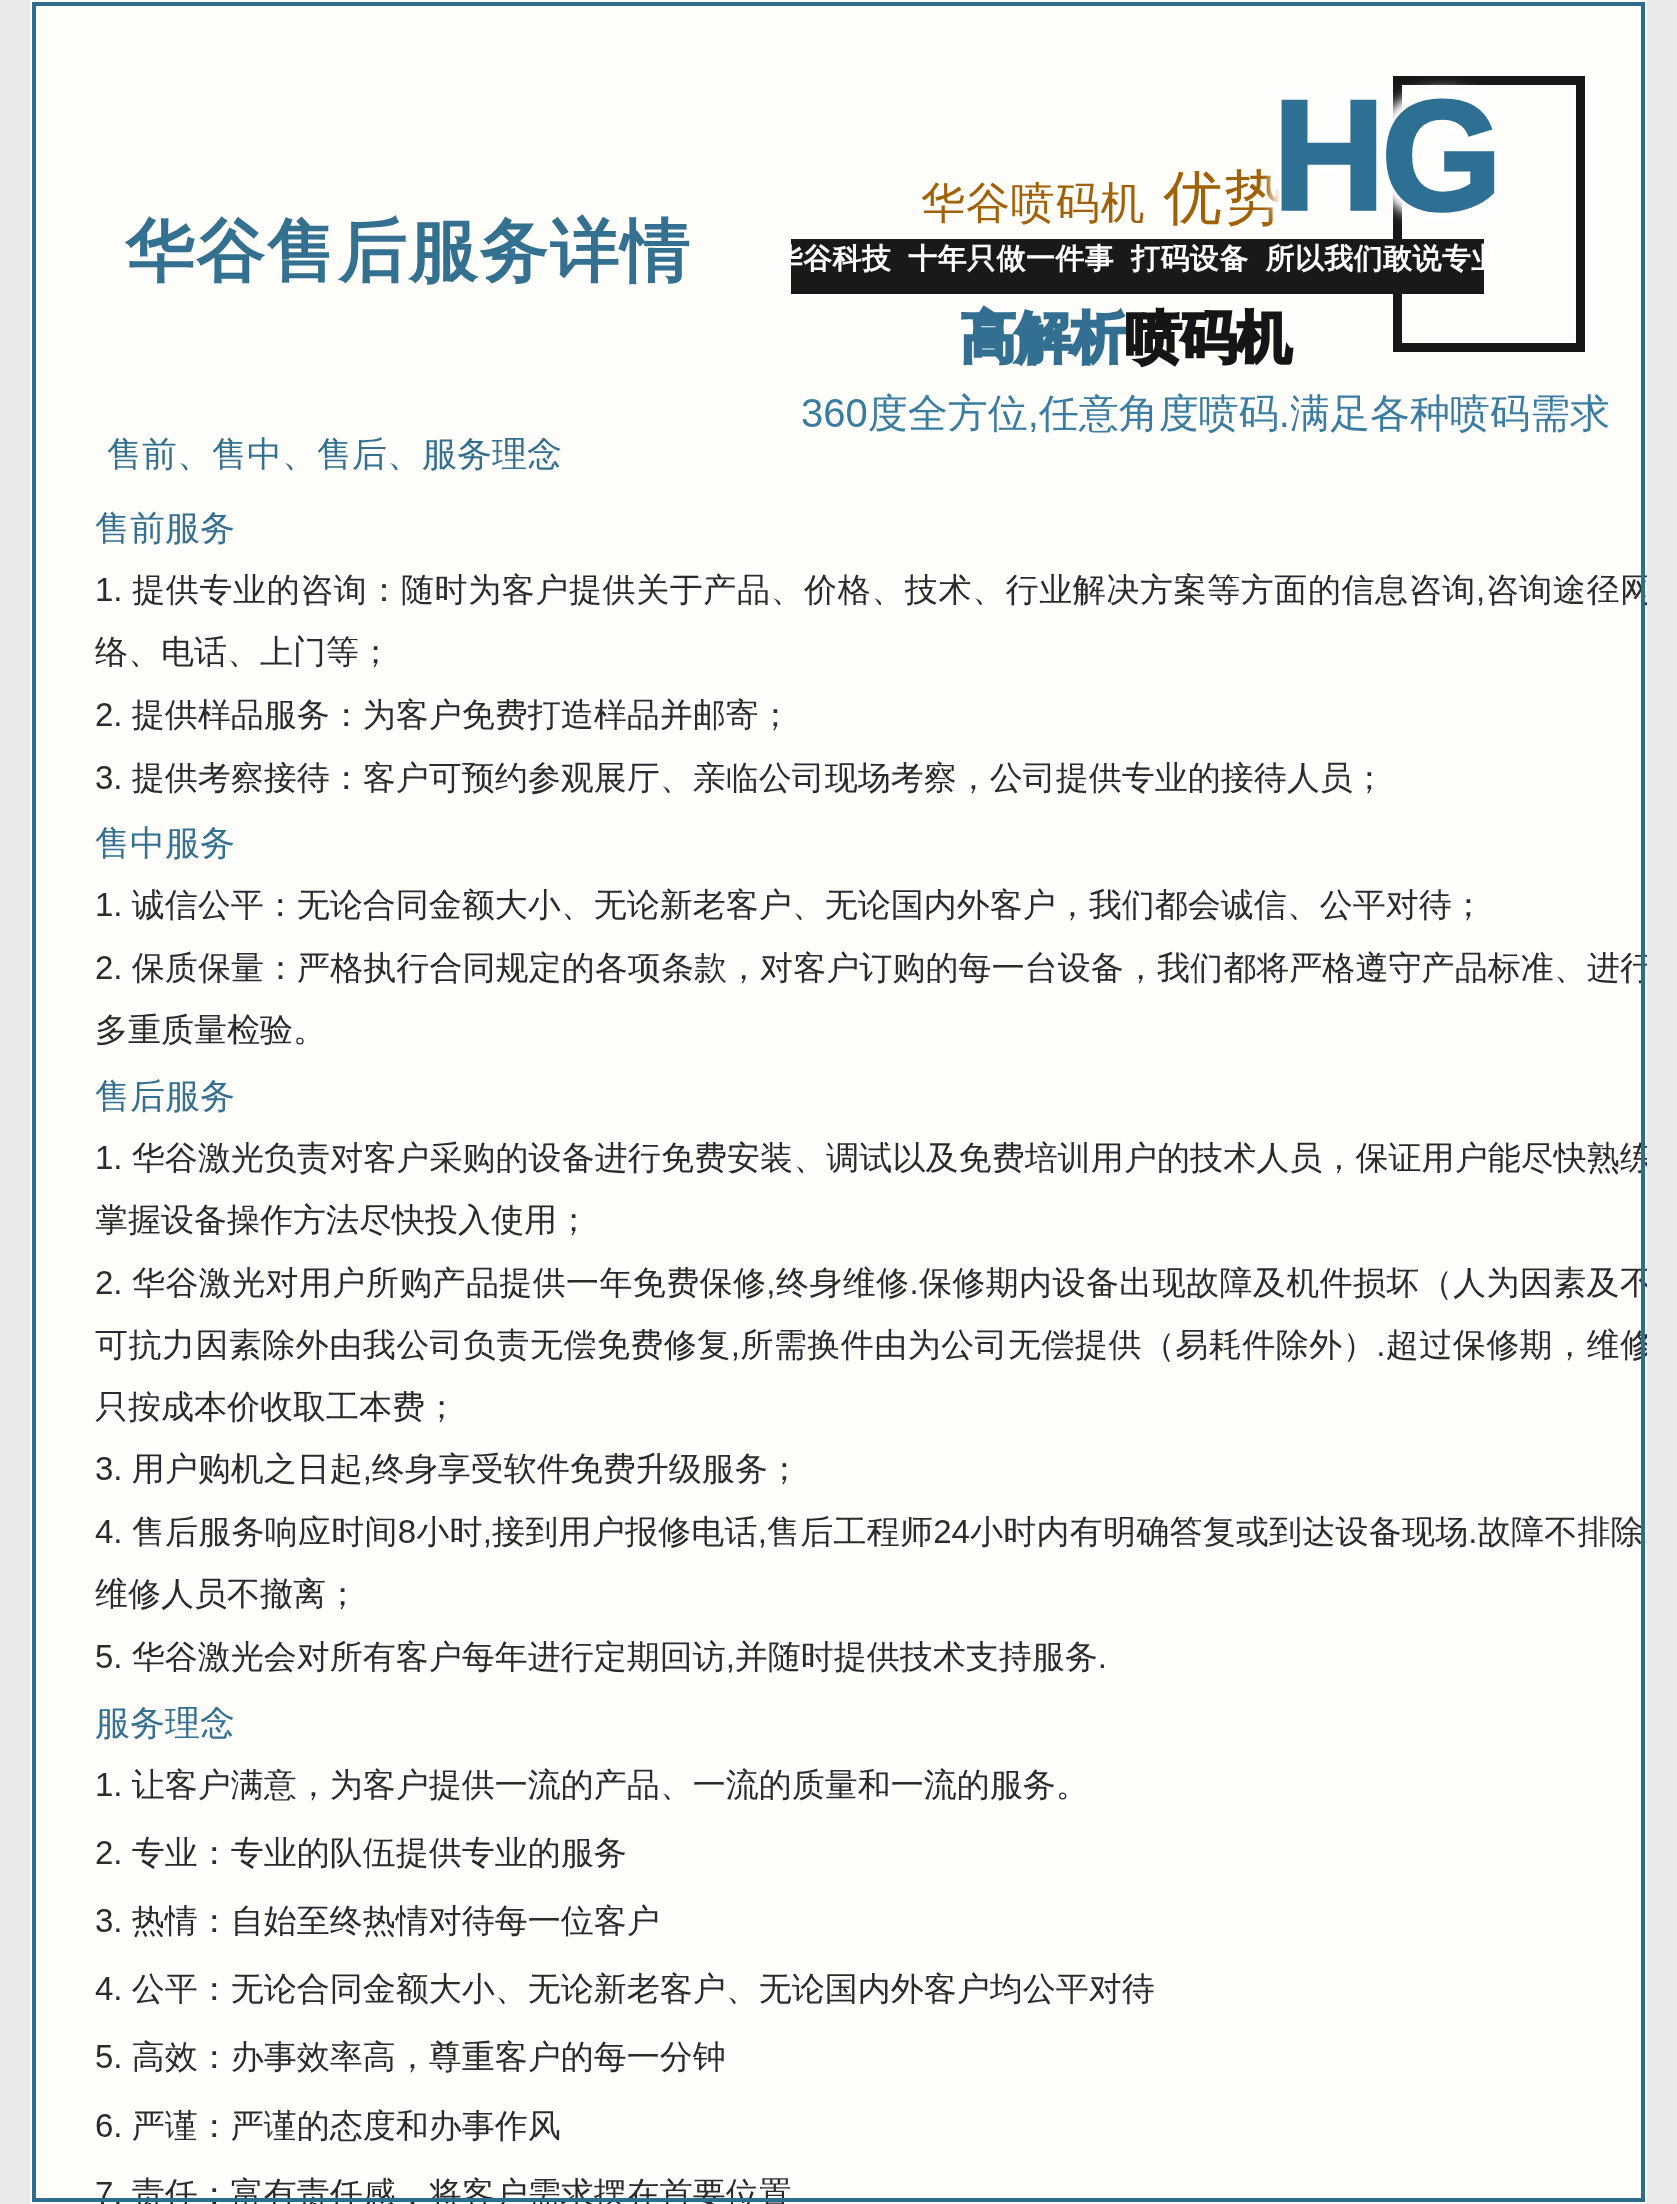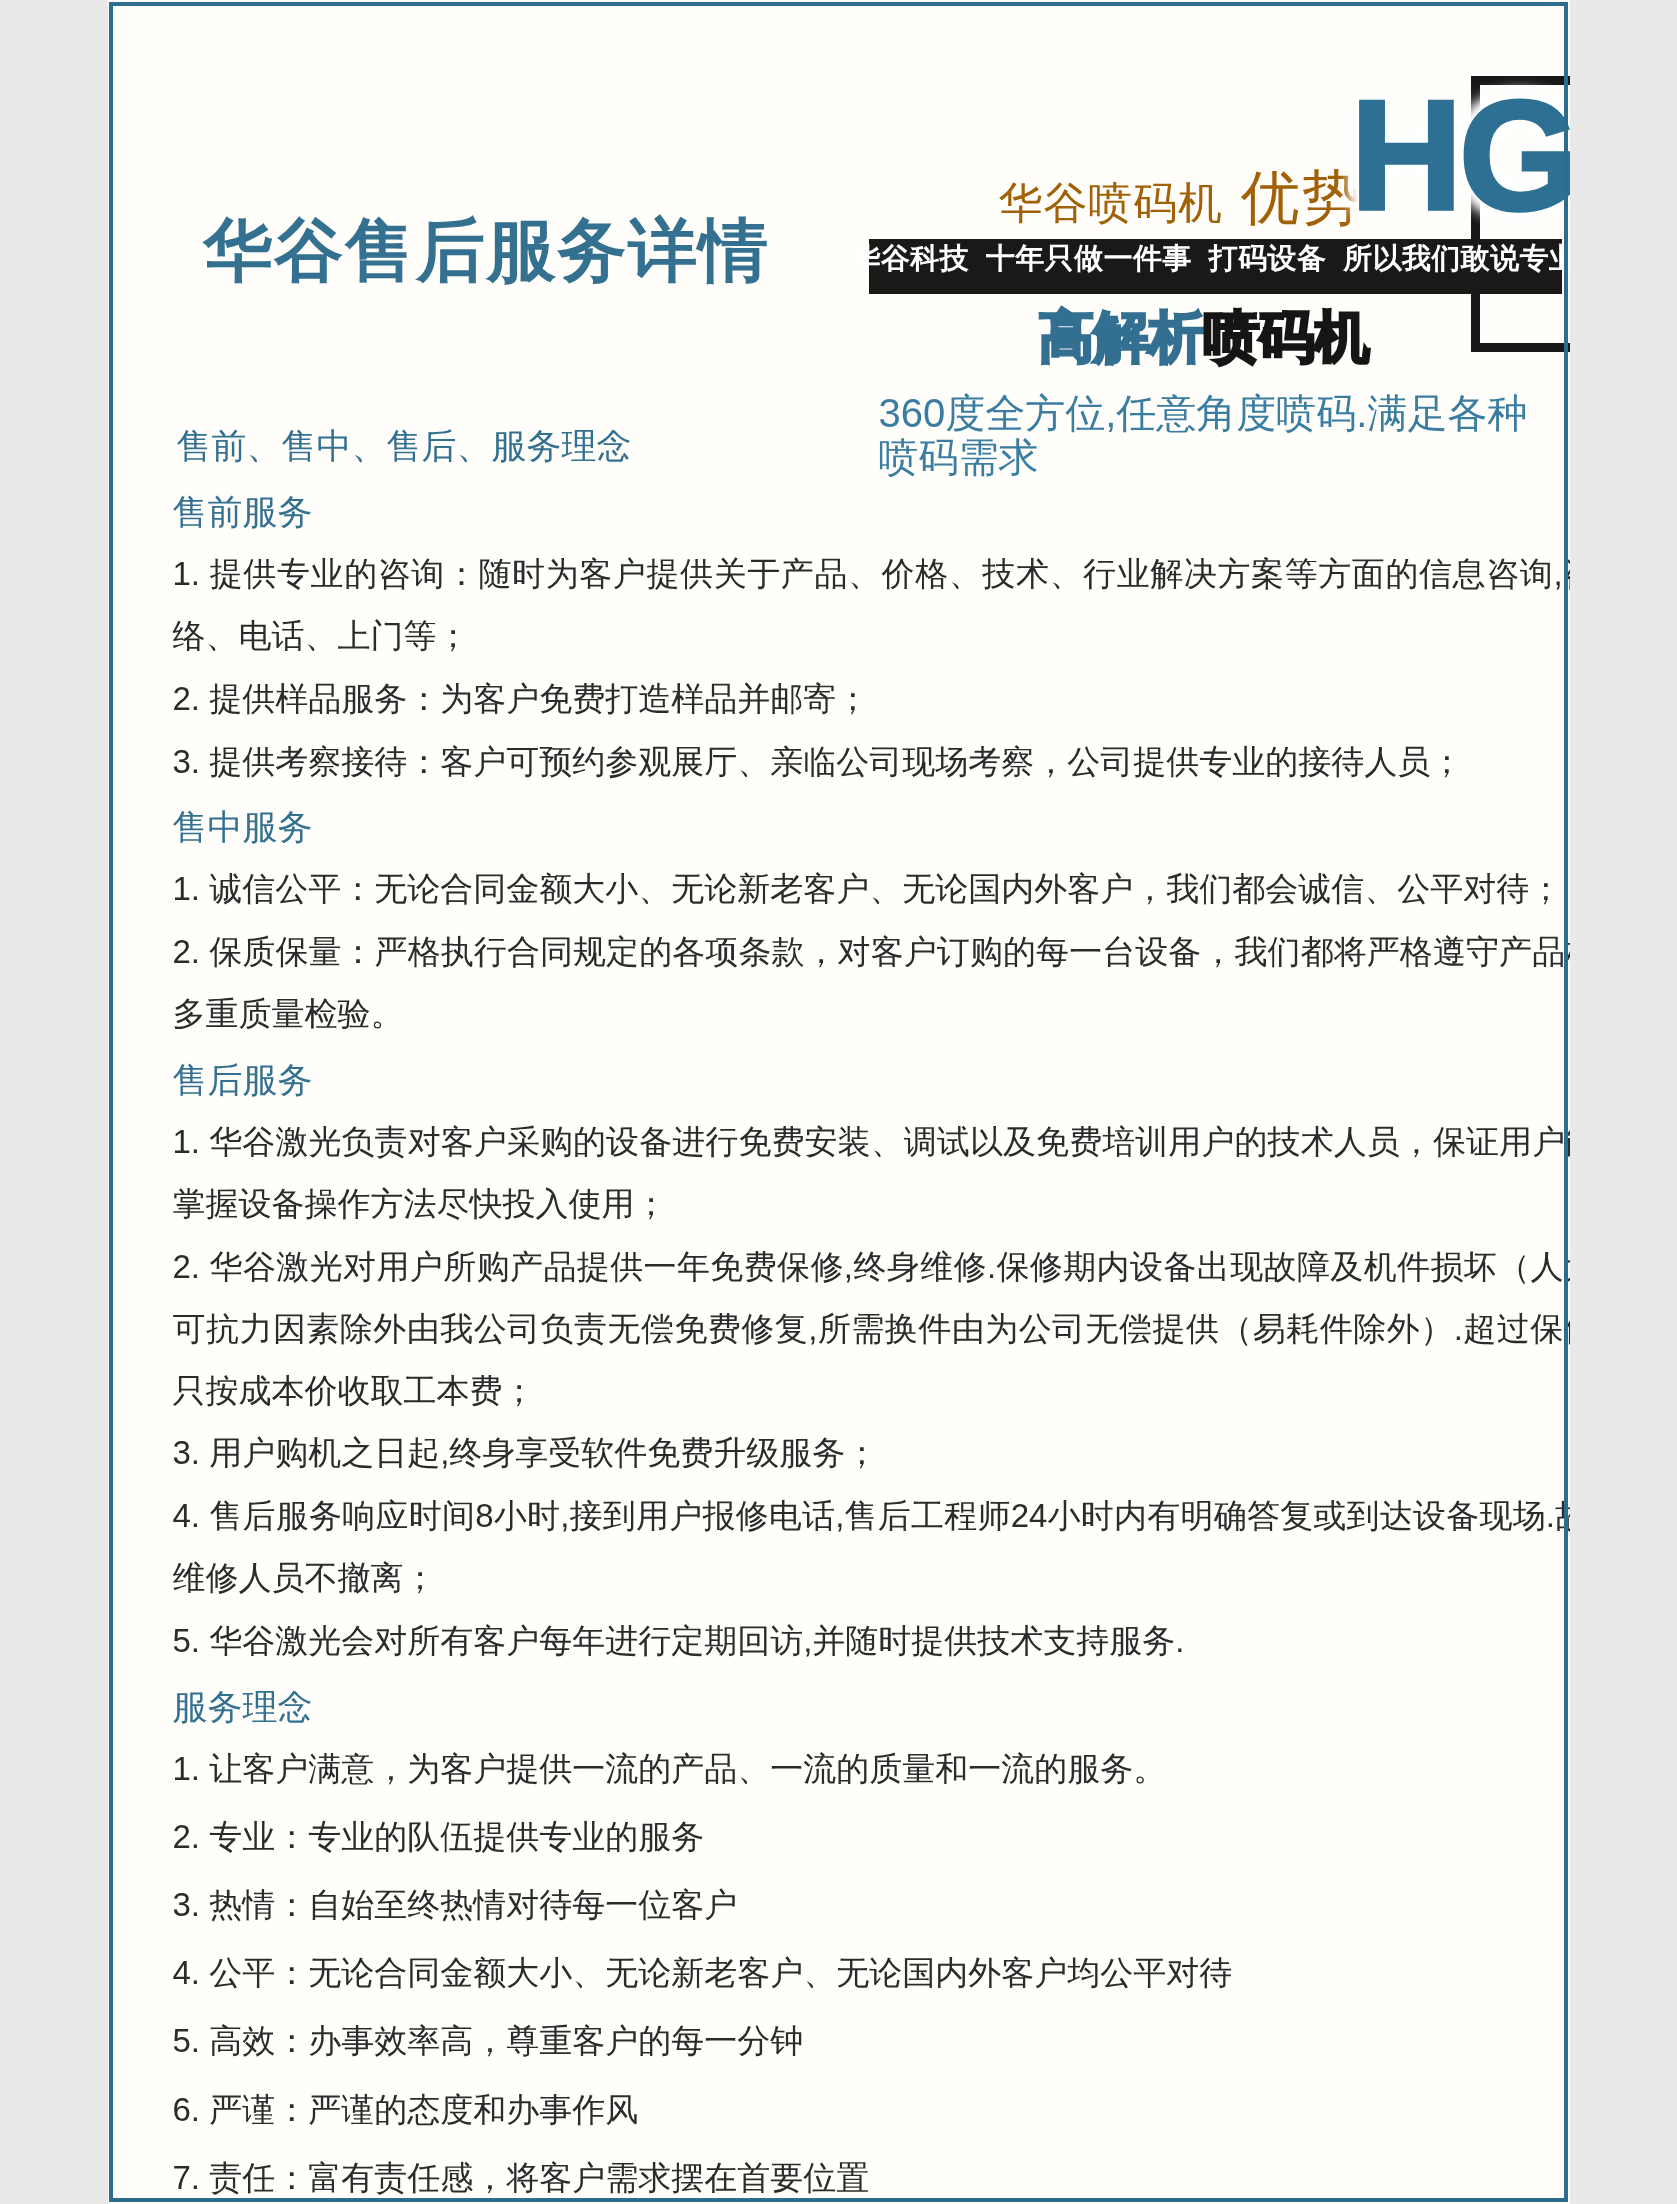--- a/index.html
+++ b/index.html
@@ -1,18 +1,18 @@
 <!DOCTYPE html>
 <html lang="zh" style="font-size:14px"><head>
 <meta charset="utf-8">
 <style>
   html,body{margin:0;padding:0;background:#e9e9e9;}
   .page{
     position:relative;
-    width:1462px;height:2204px;
+    width:1617px;height:2204px;
     background:#fffefb;
     font-family:"Liberation Sans","DejaVu Sans",sans-serif;
     overflow:hidden;
     margin:0 auto;
   }
   .page-border{
     position:absolute;inset:1.8px;
     border:4.4px solid #2e6d8e;
     pointer-events:none;
     z-index:10;
@@ -83,21 +83,21 @@
     z-index:2;
   }
   
   .content{
     position:absolute;left:65px;top:411px;
     width:1558px;
     z-index:2;
   }
   .lede{
     color:#34708f;font-size:35px;line-height:62px;
-    font-weight:500;margin:4px;
+    font-weight:500;margin:12px;
   }
   .section h2{
     color:#34708f;font-size:35px;line-height:62px;
     font-weight:500;margin:3.5px 0 0 0;
   }
   .section p{
     color:#2b2b2b;font-size:33px;line-height:62px;
     font-weight:500;
     margin:0 0 0.9px 0;
     text-align:justify;

